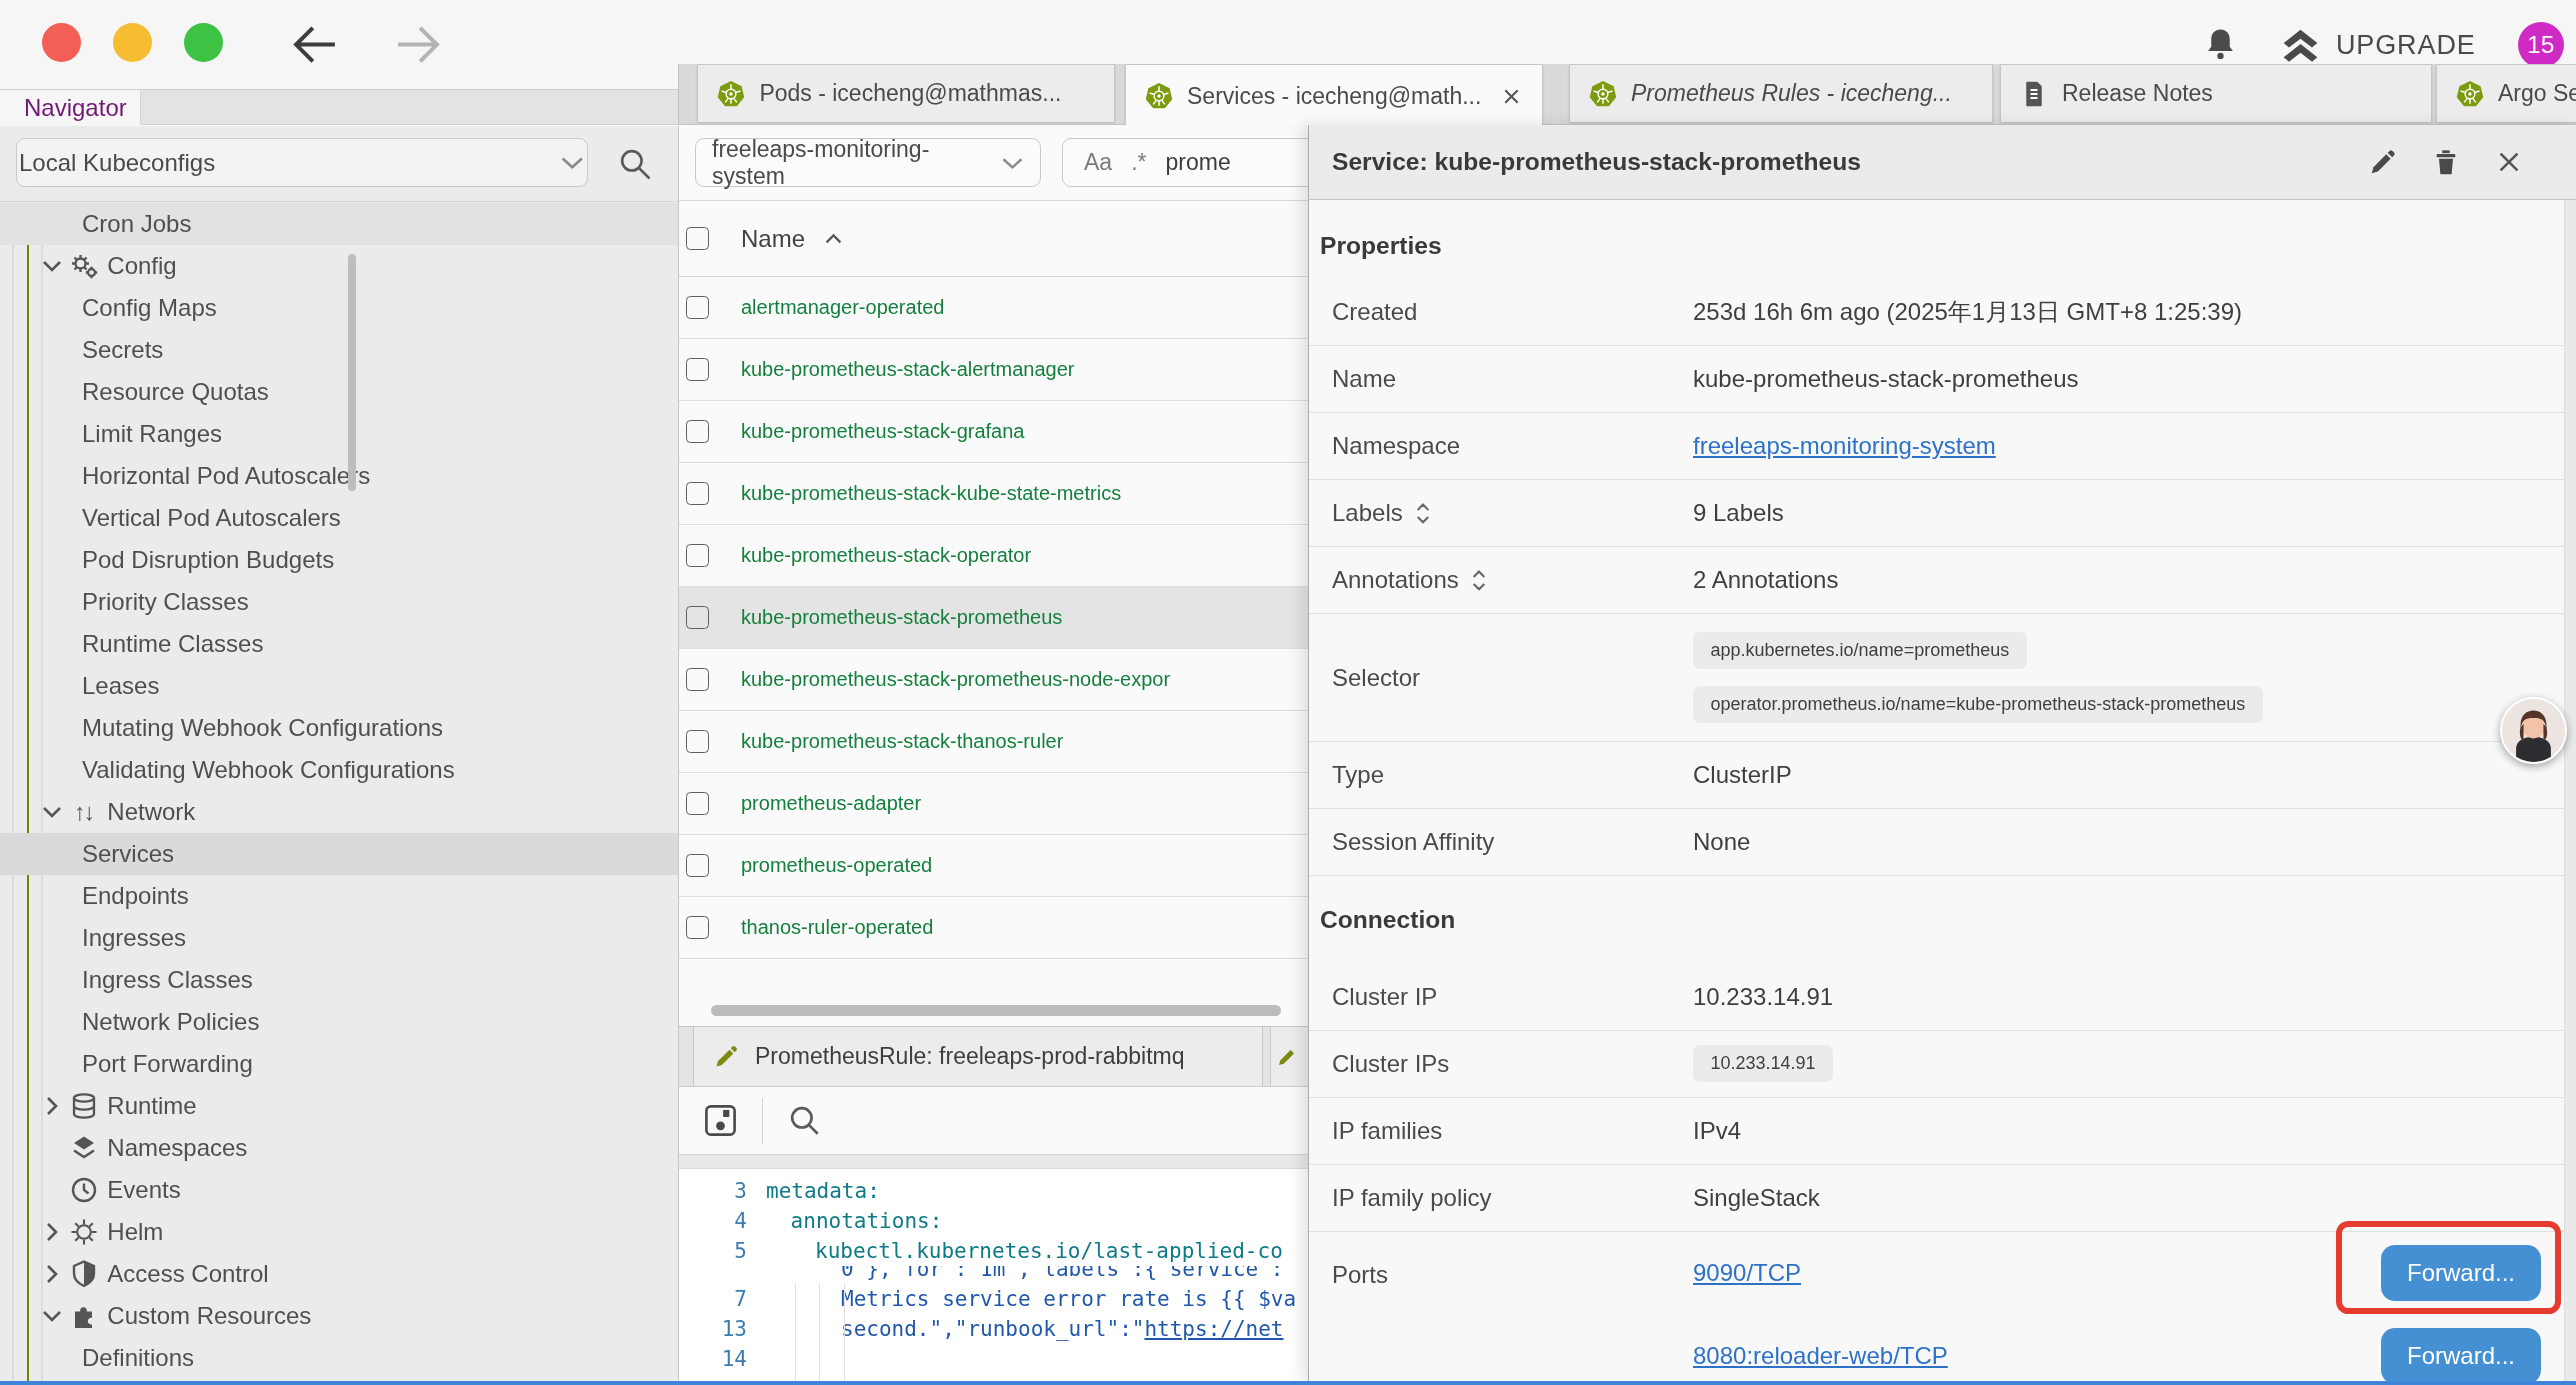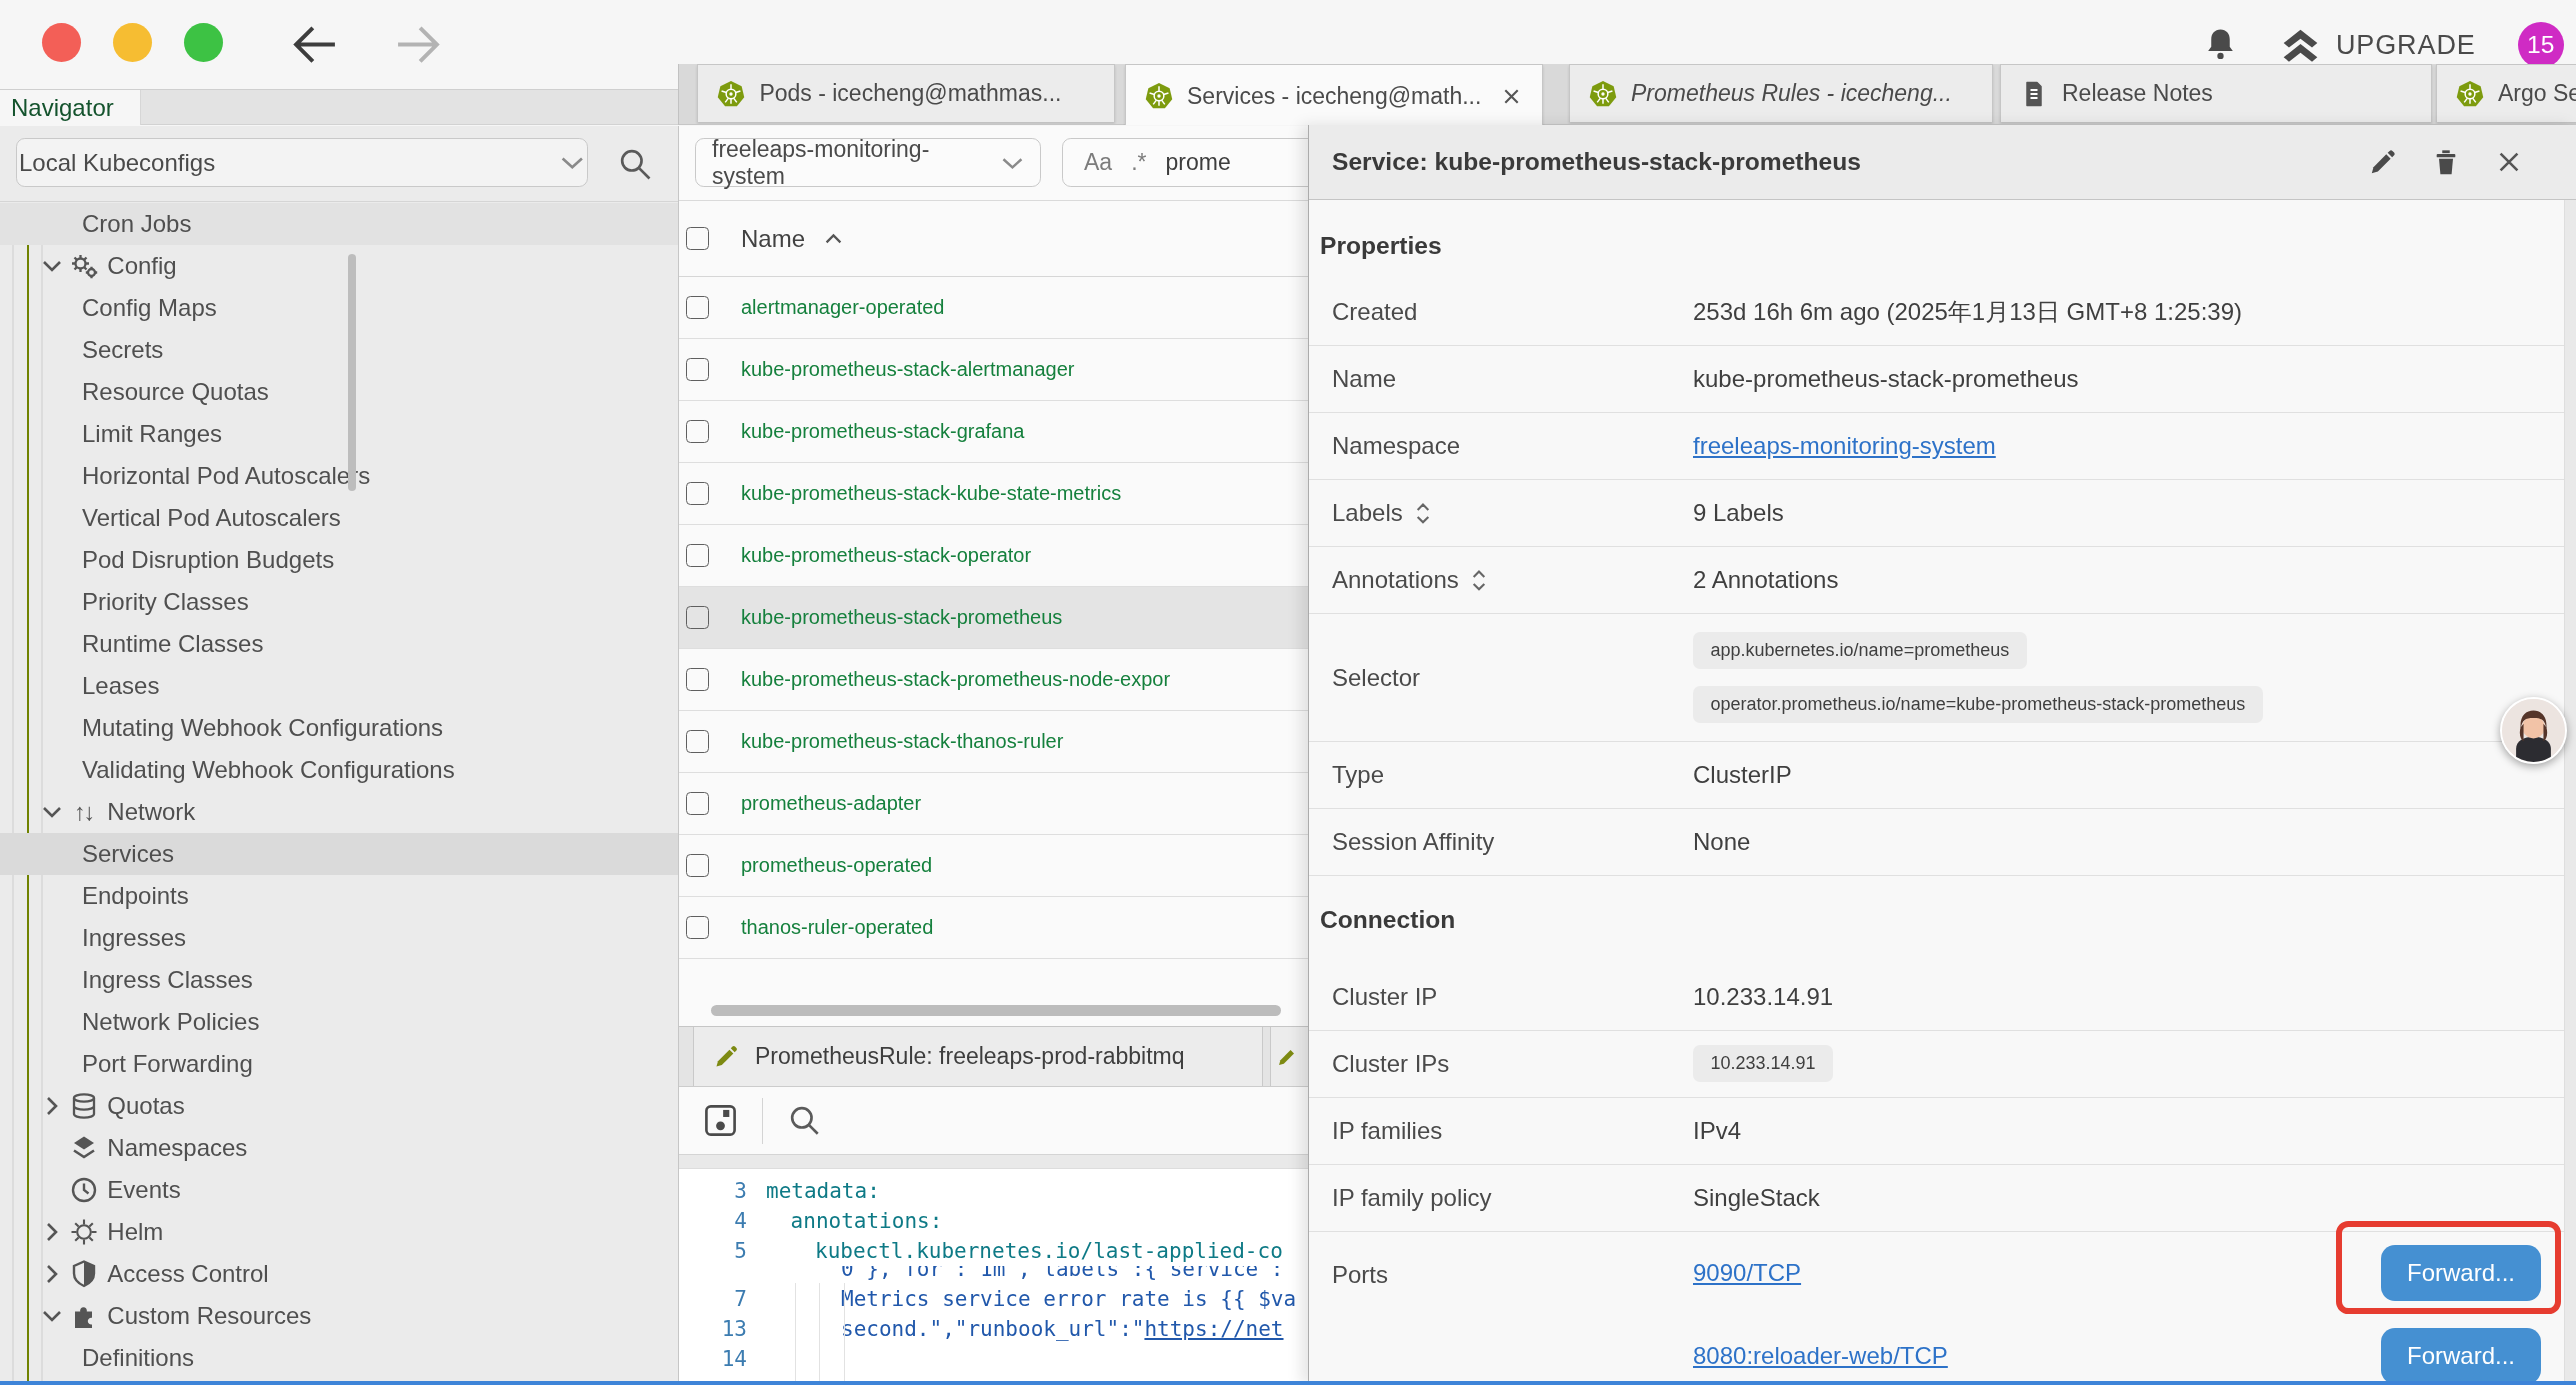--- a/index.html
+++ b/index.html
@@ -32,22 +32,22 @@
              box-shadow:0 1.8px 2.6px rgba(0,0,0,0.12); white-space:nowrap; overflow:hidden; }
   .doc-tab.active { height:63px; background:#fafafa; z-index:3; }
   .doc-tab.italic .doc-tab-label { font-style:italic; }
   .doc-tab .t-icon { width:28px; height:28px; flex:none; }
   .doc-tab .t-close { width:23px; height:23px; margin-left:auto; flex:none; }
 
   
   .nav-tab-row { position:absolute; left:0; top:90px; width:678px; height:35px; background:#e3e3e3;
                  border-bottom:0.9px solid #d2d2d2; }
   .nav-tab { position:absolute; left:0; top:0; width:141px; height:35px; background:#f6f6f6;
-             border-right:0.9px solid #d6d6d6; display:flex; align-items:center; padding-left:11px;
-             font-size:24px; color:#14532d; }
+             border-right:0.9px solid #d6d6d6; display:flex; align-items:center; padding-left:24px;
+             font-size:24px; color:#701a75; }
 
   
   .sidebar { position:absolute; left:0; top:126px; width:678px; height:1259px; background:#ebebeb; overflow:hidden; }
   .kube-select { position:absolute; left:16px; top:12.3px; width:572px; height:49px; border:1.8px solid #c9c9c9;
                  border-radius:8.8px; background:#f3f3f3; display:flex; align-items:center; padding:0 2px;
                  font-size:24px; color:#4a4a4a; }
   .kube-select .chev { width:24.6px; height:16px; margin-left:auto; }
   .sb-search { position:absolute; left:616px; top:19px; width:37px; height:37px; }
   .sb-div { position:absolute; left:0; top:75px; width:678px; height:0.9px; background:#d5d5d5; }
   .tree { position:absolute; left:0; top:77px; width:678px; bottom:0; }
@@ -382,21 +382,21 @@
             <svg viewBox="0 0 26 26" fill="none" stroke="#555" stroke-width="2.6">
               <path d="M9 5l8 8-8 8"></path>
             </svg>
           </span>
           <span class="icobox">
             <svg viewBox="0 0 30 30" fill="none" stroke="#555" stroke-width="2.3">
               <ellipse cx="15" cy="7" rx="10" ry="3.6"></ellipse>
               <path d="M5 7v8c0 2 4.5 3.6 10 3.6S25 17 25 15V7M5 15v8c0 2 4.5 3.6 10 3.6s10-1.6 10-3.6v-8"></path>
             </svg>
           </span>
-          <span class="tree-label">Quotas</span>
+          <span class="tree-label">Runtime</span>
         </div>
         <div class="tree-item lvl1">
           <span class="chevbox"></span>
           <span class="icobox">
             <svg viewBox="0 0 30 30">
               <path d="M15 3.5 25 10l-10 6.5L5 10z" fill="#555"></path>
               <path d="M5 17.5l10 6.5 10-6.5" fill="none" stroke="#555" stroke-width="2.6"></path>
             </svg>
           </span>
           <span class="tree-label">Namespaces</span>

